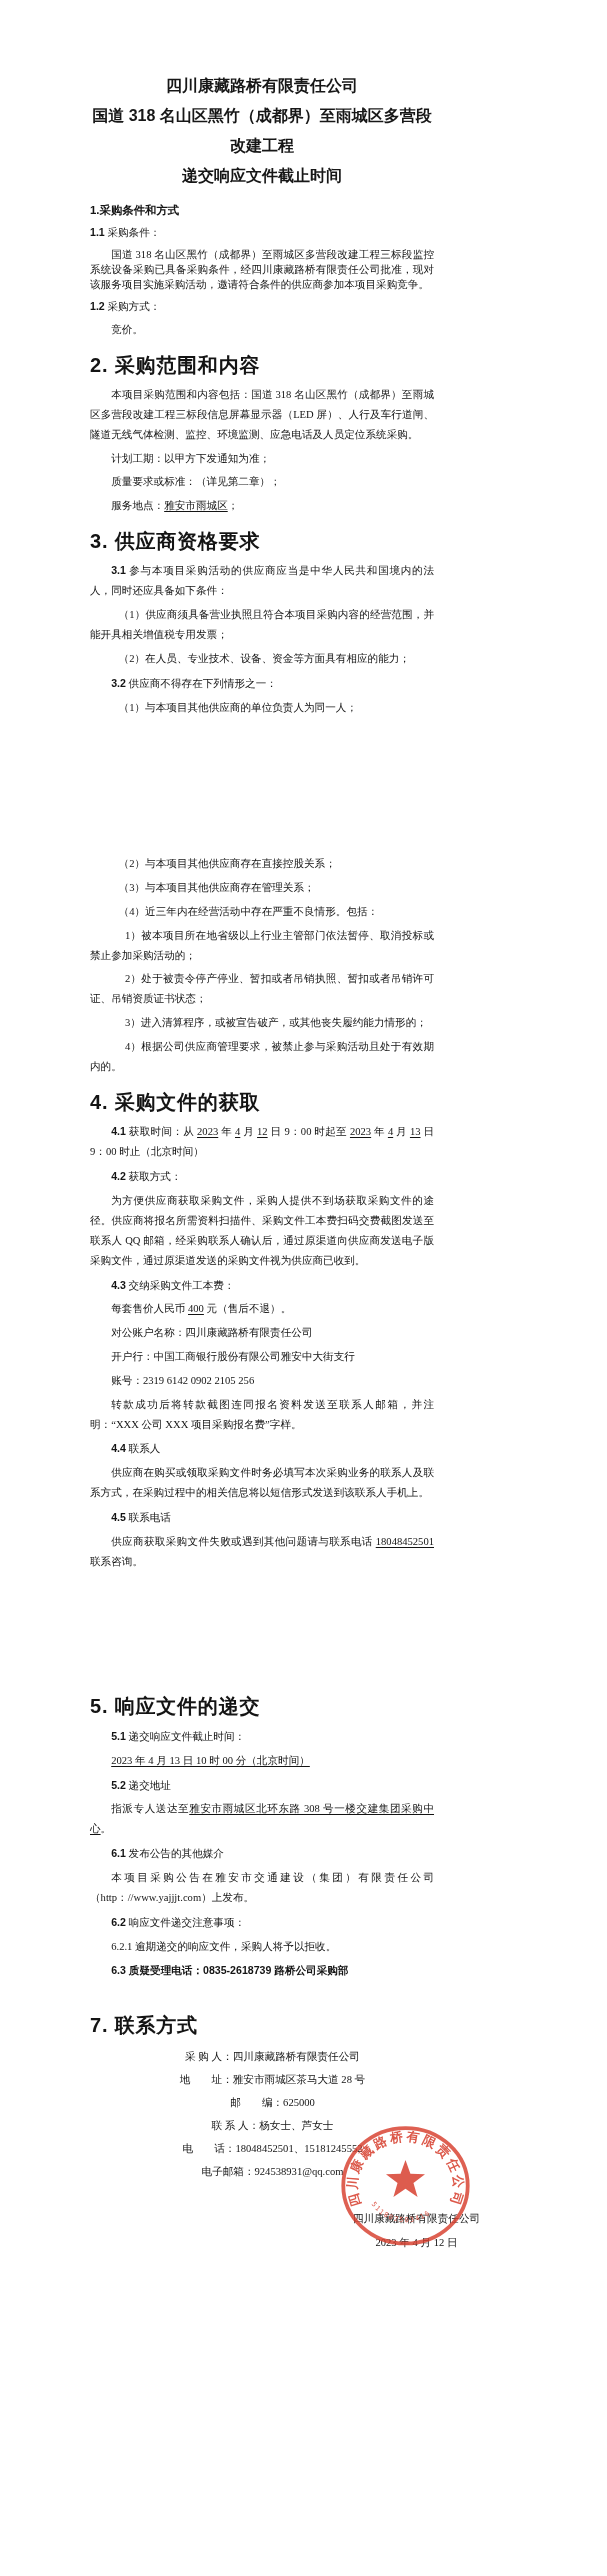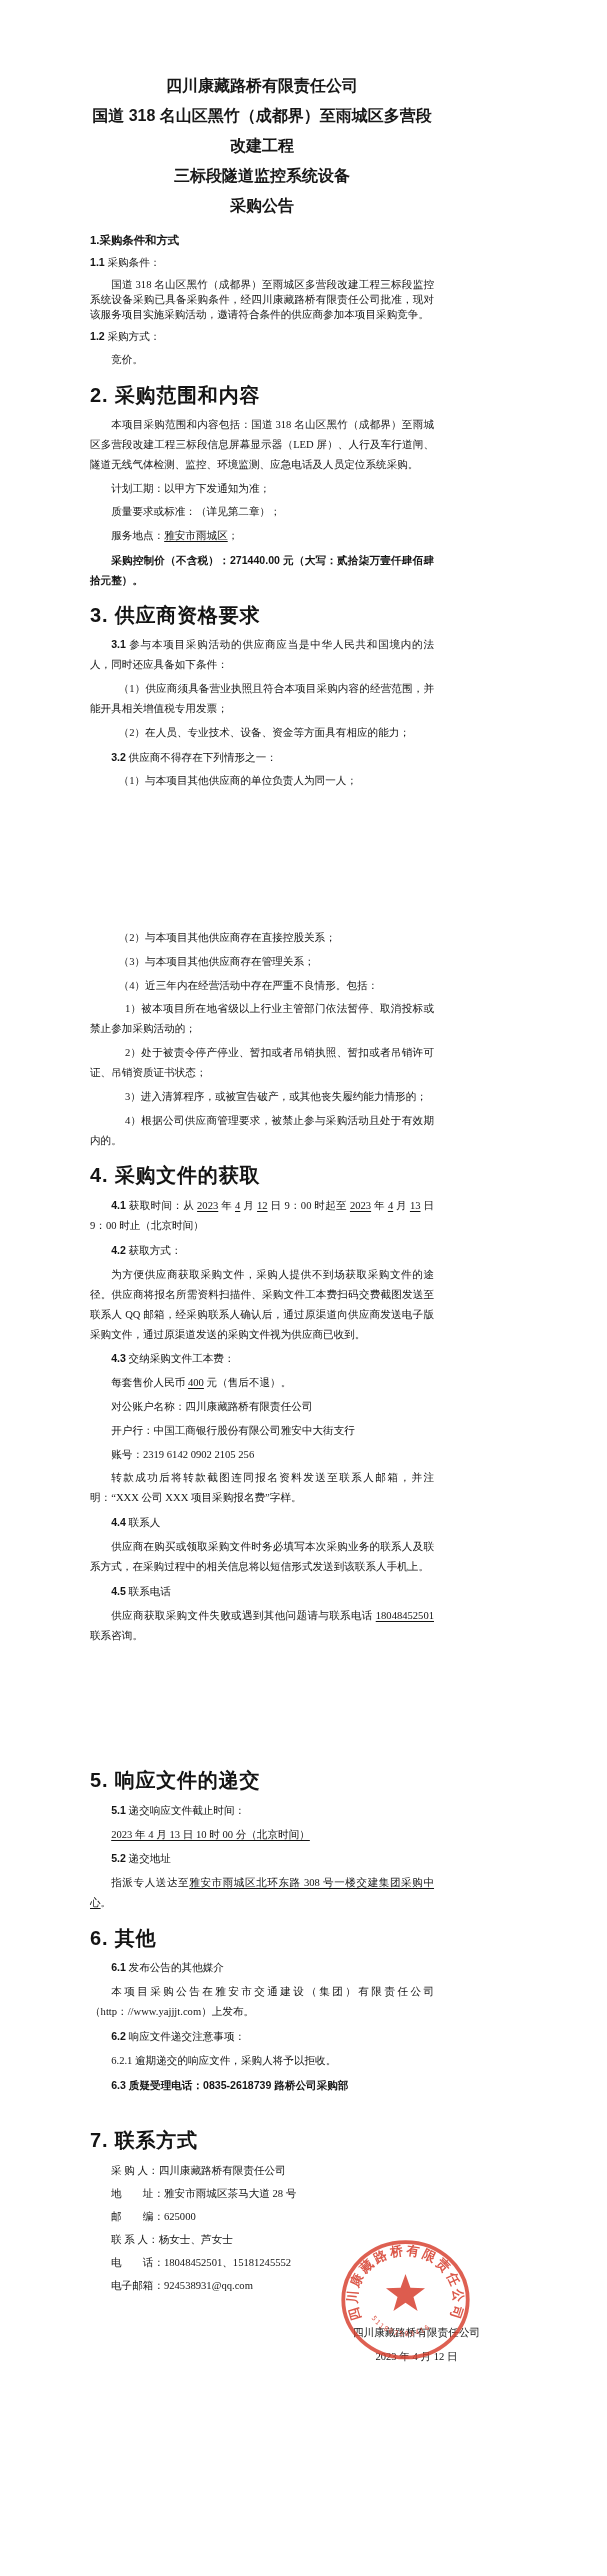--- a/index.html
+++ b/index.html
@@ -40,56 +40,54 @@
   }
   .tight{line-height:15px;}
   .ind{text-indent:2em;}
   .ind27{text-indent:2.7em;}
   .ind33{text-indent:3.3em;}
   .sub b{font-family:"Liberation Sans","DejaVu Sans",sans-serif;font-weight:700;}
   .bold{font-family:"Liberation Sans","DejaVu Sans",sans-serif;font-weight:700;}
   u{text-decoration:underline;text-underline-offset:2.3px;}
   .spacer1{height:129px;}
   .spacer2{height:106px;}
-  .contact{font-size:10.6px;line-height:23px;margin:0 0 0 21px;text-align:left;}
+  .contact{font-size:10.6px;line-height:23px;margin:0 0 0 21px;text-align:center;}
   .signwrap{position:relative;height:99px;margin-top:12px;}
   .signtexts{
     position:absolute;left:234px;top:16.7px;width:185px;
     text-align:center;z-index:1;font-size:10.6px;line-height:13.7px;
   }
   .signline{margin:0 0 10.6px 0;}
   .seal{position:absolute;left:247px;top:-73px;width:137px;height:129px;z-index:2;opacity:.92;pointer-events:none;}
   .sealtext{font-family:"Liberation Sans","DejaVu Sans",sans-serif;font-weight:700;letter-spacing:3.5px;}
   .sealnum{font-family:"DejaVu Sans Mono","Liberation Mono",monospace;letter-spacing:2px;}
 </style>
 </head>
 <body>
 
 <div class="page">
 
   <div class="titleblock">
     <div>四川康藏路桥有限责任公司</div>
     <div>国道 318 名山区黑竹（成都界）至雨城区多营段改建工程</div>
-    <div>三标段隧道监控系统设备</div>
-    <div>采购公告</div>
+    <div>递交响应文件截止时间</div>
   </div>
 
   <p class="h-small">1.采购条件和方式</p>
 
   <p class="sub"><b>1.1</b><span> 采购条件：</span></p>
   <p class="para tight ind">国道 318 名山区黑竹（成都界）至雨城区多营段改建工程三标段监控系统设备采购已具备采购条件，经四川康藏路桥有限责任公司批准，现对该服务项目实施采购活动，邀请符合条件的供应商参加本项目采购竞争。</p>
   <p class="sub"><b>1.2</b><span> 采购方式：</span></p>
   <p class="line ind">竞价。</p>
 
   <h2 class="h2">2. 采购范围和内容</h2>
   <p class="para ind">本项目采购范围和内容包括：国道 318 名山区黑竹（成都界）至雨城区多营段改建工程三标段信息屏幕显示器（LED 屏）、人行及车行道闸、隧道无线气体检测、监控、环境监测、应急电话及人员定位系统采购。</p>
   <p class="line ind">计划工期：以甲方下发通知为准；</p>
   <p class="line ind">质量要求或标准：（详见第二章）；</p>
   <p class="line ind"><span>服务地点：</span><u>雅安市雨城区</u><span>；</span></p>
-  <p class="line ind bold">采购控制价（不含税）：271440.00 元（大写：贰拾柒万壹仟肆佰肆拾元整）。</p>
 
   <h2 class="h2">3. 供应商资格要求</h2>
   <p class="sub ind"><b>3.1</b><span> 参与本项目采购活动的供应商应当是中华人民共和国境内的法人，同时还应具备如下条件：</span></p>
   <p class="item ind27">（1）供应商须具备营业执照且符合本项目采购内容的经营范围，并能开具相关增值税专用发票；</p>
   <p class="item ind27">（2）在人员、专业技术、设备、资金等方面具有相应的能力；</p>
   <p class="sub ind"><b>3.2</b><span> 供应商不得存在下列情形之一：</span></p>
   <p class="item ind27">（1）与本项目其他供应商的单位负责人为同一人；</p>
 
   <div class="spacer1"></div>
 
@@ -117,21 +115,20 @@
   <p class="line ind"><span>供应商获取采购文件失败或遇到其他问题请与联系电话 </span><u>18048452501</u><span> 联系咨询。</span></p>
 
   <div class="spacer2"></div>
 
   <h2 class="h2">5. 响应文件的递交</h2>
   <p class="sub ind"><b>5.1</b><span> 递交响应文件截止时间：</span></p>
   <p class="line ind"><u>2023 年 4 月 13 日 10 时 00 分（北京时间）</u></p>
   <p class="sub ind"><b>5.2</b><span> 递交地址</span></p>
   <p class="line ind"><span>指派专人送达至</span><u>雅安市雨城区北环东路 308 号一楼交建集团采购中心</u><span>。</span></p>
 
-  <h2 class="h2">6. 其他</h2>
   <p class="sub ind"><b>6.1</b><span> 发布公告的其他媒介</span></p>
   <p class="para ind">本项目采购公告在雅安市交通建设（集团）有限责任公司（http：//www.yajjjt.com）上发布。</p>
   <p class="sub ind"><b>6.2</b><span> 响应文件递交注意事项：</span></p>
   <p class="line ind">6.2.1 逾期递交的响应文件，采购人将予以拒收。</p>
   <p class="line ind bold">6.3 质疑受理电话：0835-2618739 路桥公司采购部</p>
 
   <h2 class="h2 mt">7. 联系方式</h2>
   <p class="contact"><span class="clabel">采 购 人：</span><span>四川康藏路桥有限责任公司</span></p>
   <p class="contact"><span class="clabel">地　　址：</span><span>雅安市雨城区茶马大道 28 号</span></p>
   <p class="contact"><span class="clabel">邮　　编：</span><span>625000</span></p>

